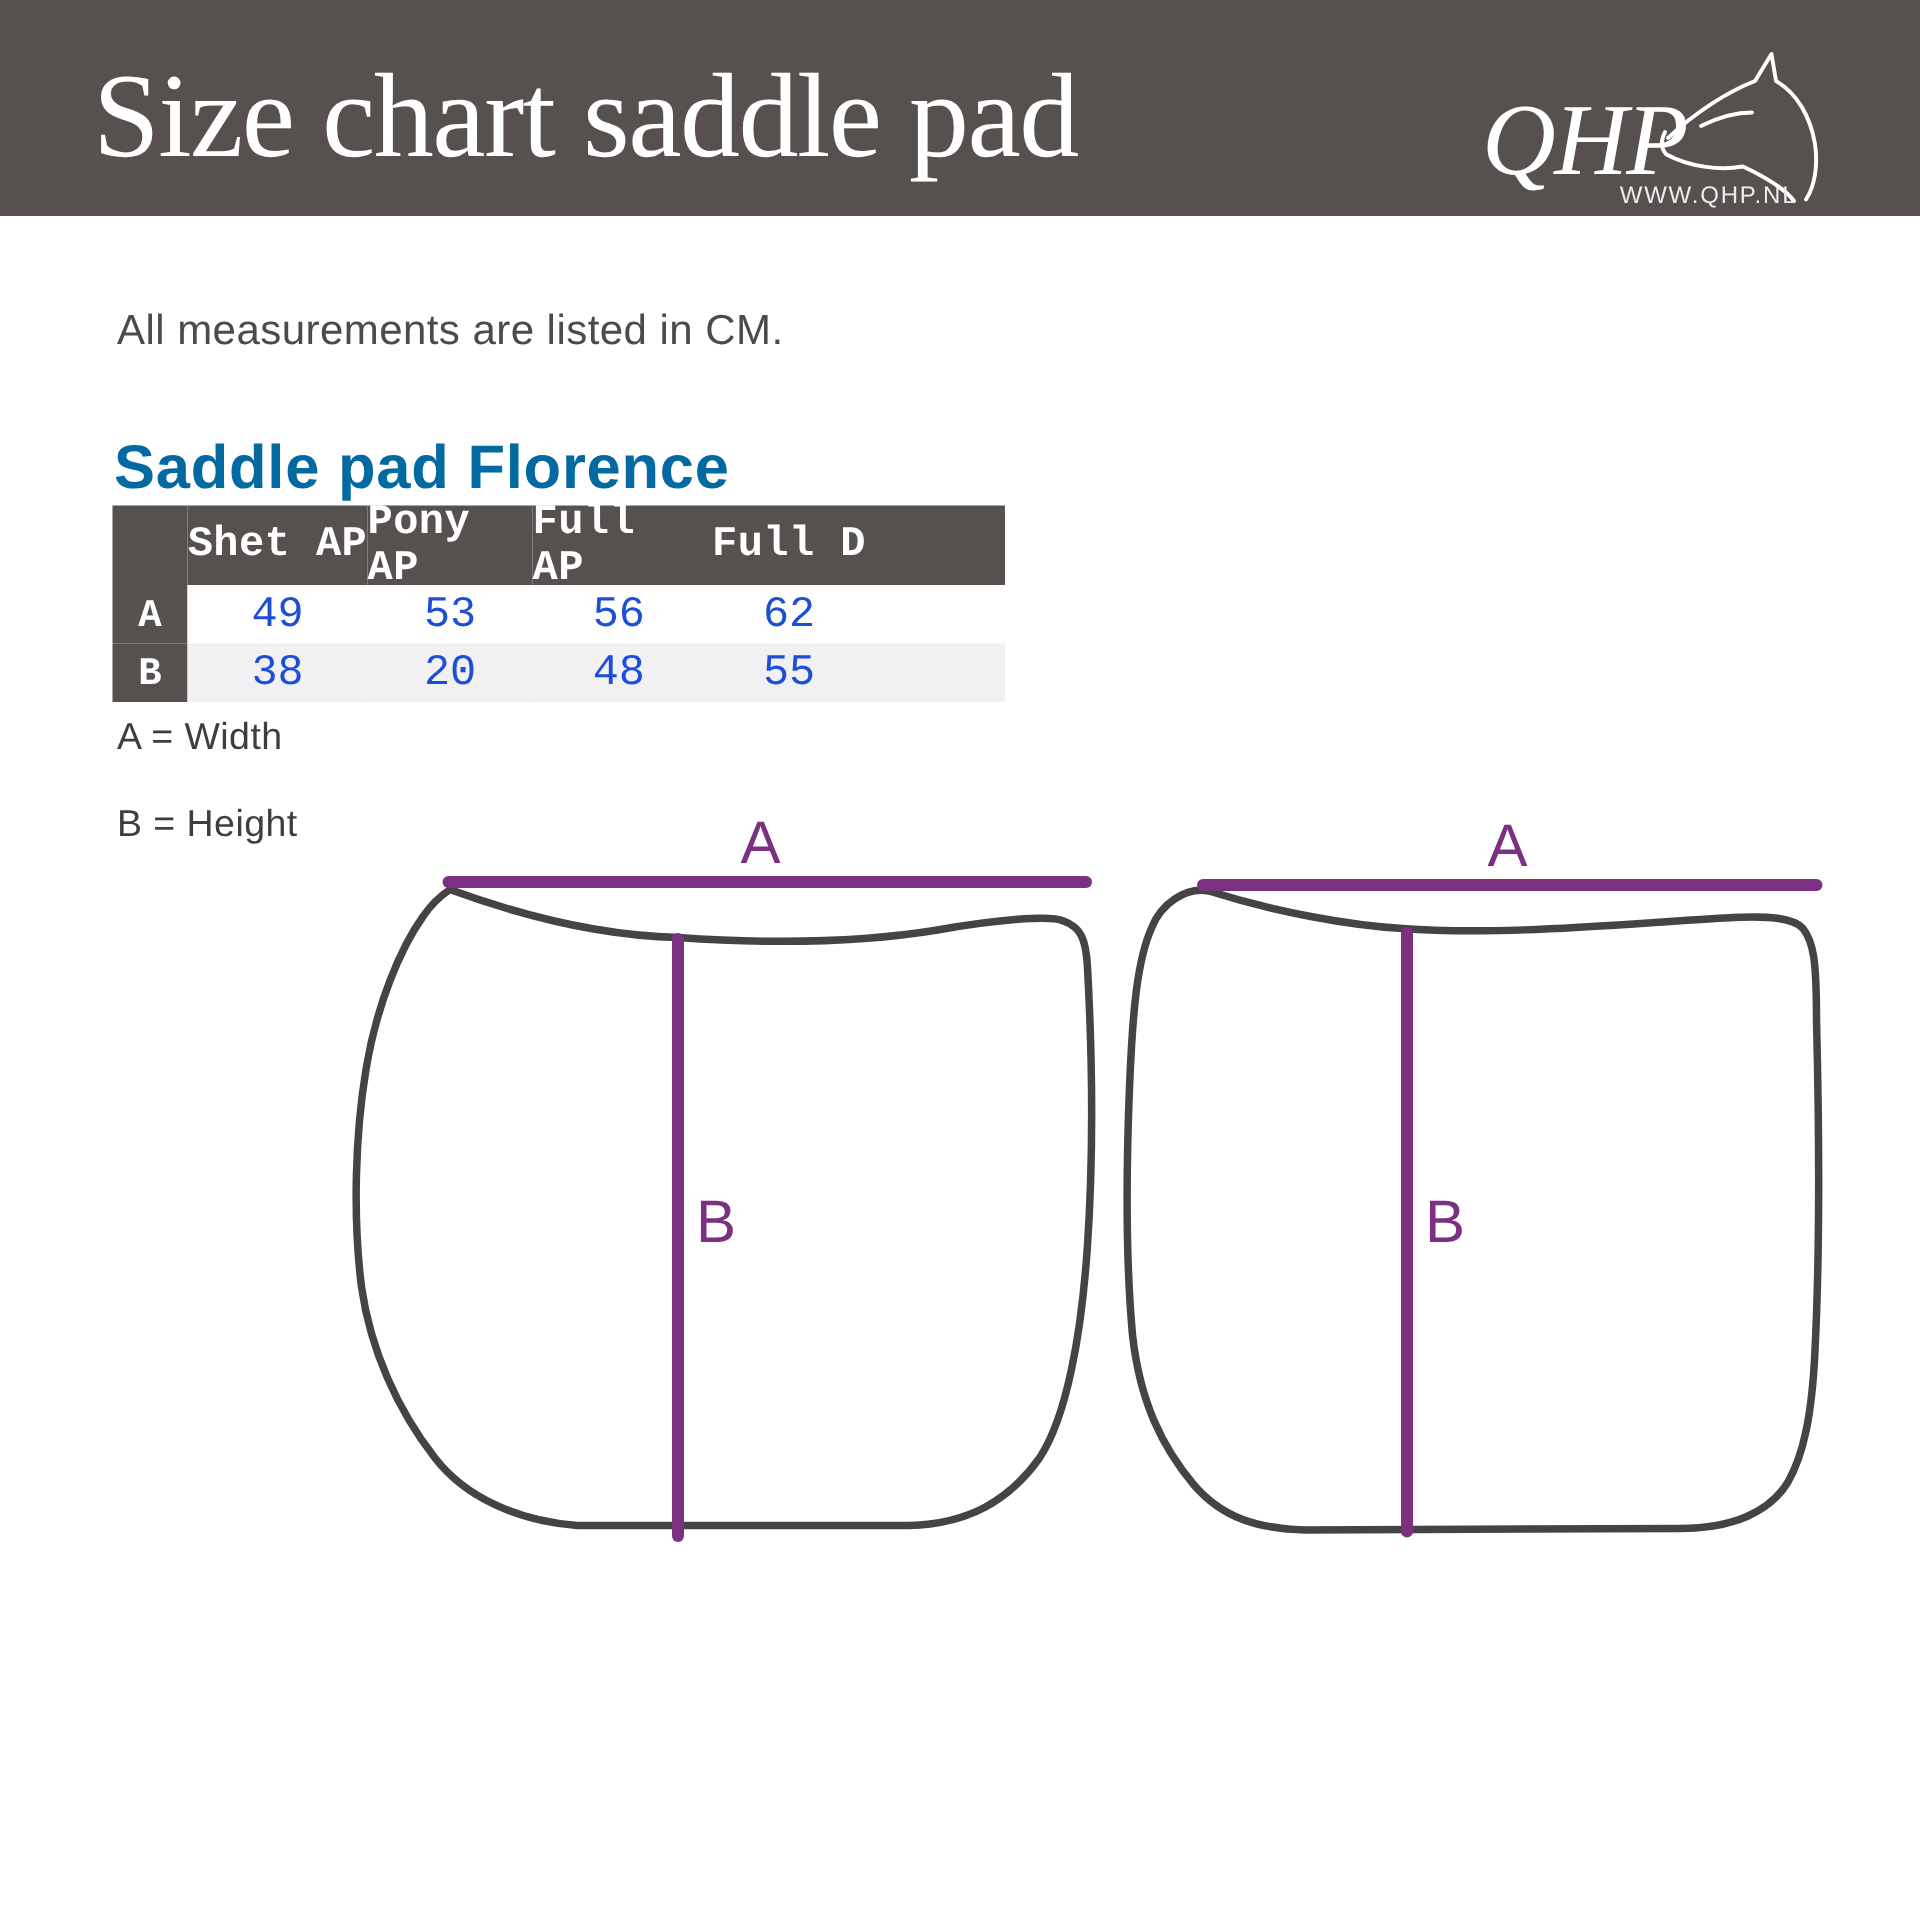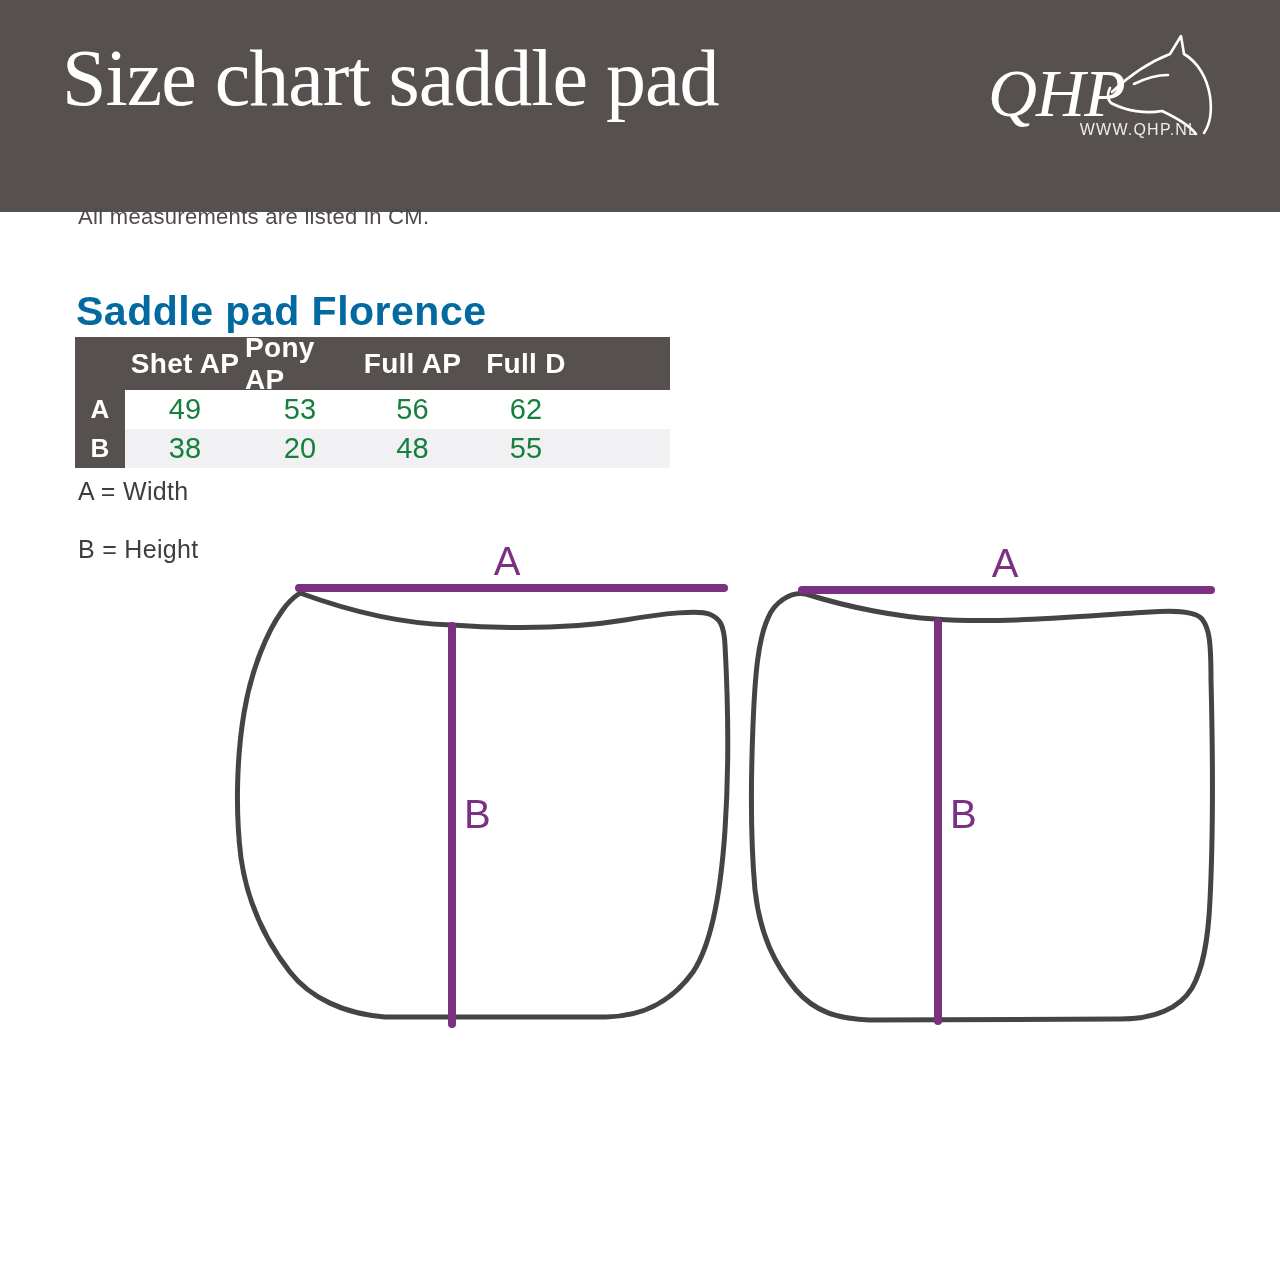--- a/index.html
+++ b/index.html
@@ -3,49 +3,50 @@
 <meta charset="utf-8">
 <title>Size chart saddle pad</title>
 <style>
   html,body{margin:0;padding:0;}
   body{
     width:1280px;height:1280px;position:relative;background:#ffffff;
     font-family:"Liberation Sans",sans-serif;overflow:hidden;
   }
   
   .header-bar{
-    position:absolute;left:0;top:0;width:1280px;height:212px;background:#56514F;
+    position:absolute;left:0;top:0;width:1280px;height:144px;background:#56514F;
   }
   .page-title{
     position:absolute;left:62px;top:24px;
     font-family:"Liberation Serif",serif;font-weight:400;
     font-size:80px;line-height:108px;color:#ffffff;letter-spacing:-1px;
     white-space:nowrap;
   }
   .logo-svg{position:absolute;right:46px;top:28px;}
   
   .intro{
     position:absolute;left:78px;top:204px;
-    font-size:22px;color:#4D4A4B;letter-spacing:.3px;white-space:nowrap;
+    font-size:28px;color:#4D4A4B;letter-spacing:.3px;white-space:nowrap;
   }
   .section-title{
     position:absolute;left:76px;top:288px;
     font-size:41px;font-weight:700;color:#0369a1;letter-spacing:.5px;white-space:nowrap;
   }
   
   .size-table{
     position:absolute;left:75px;top:337px;
     display:grid;
     grid-template-columns:50px 120px 110px 115px 112px 88px;
     grid-template-rows:53px 39px 39px;
+    font-family:Liberation Mono, monospace;
   }
   .size-table>div{display:flex;align-items:center;justify-content:center;}
   .th{background:#56514F;color:#ffffff;font-size:28px;font-weight:600;letter-spacing:.3px;}
   .row-label{background:#56514F;color:#ffffff;font-size:26px;font-weight:600;}
-  .cell{font-size:29px;font-weight:400;color:#15803d;}
+  .cell{font-size:29px;font-weight:400;color:#1d4ed8;}
   .bg-a{background:#ffffff;}
   .bg-b{background:#F1F0F2;text-align:center;}
   
   .legend-line{
     position:absolute;left:78px;font-size:25px;color:#403D3E;letter-spacing:.3px;white-space:nowrap;
   }
   .legend-a{top:477px;}
   .legend-b{top:509px;margin-top:26px;}
   
   .diagram-svg{position:absolute;left:0;top:540px;}

